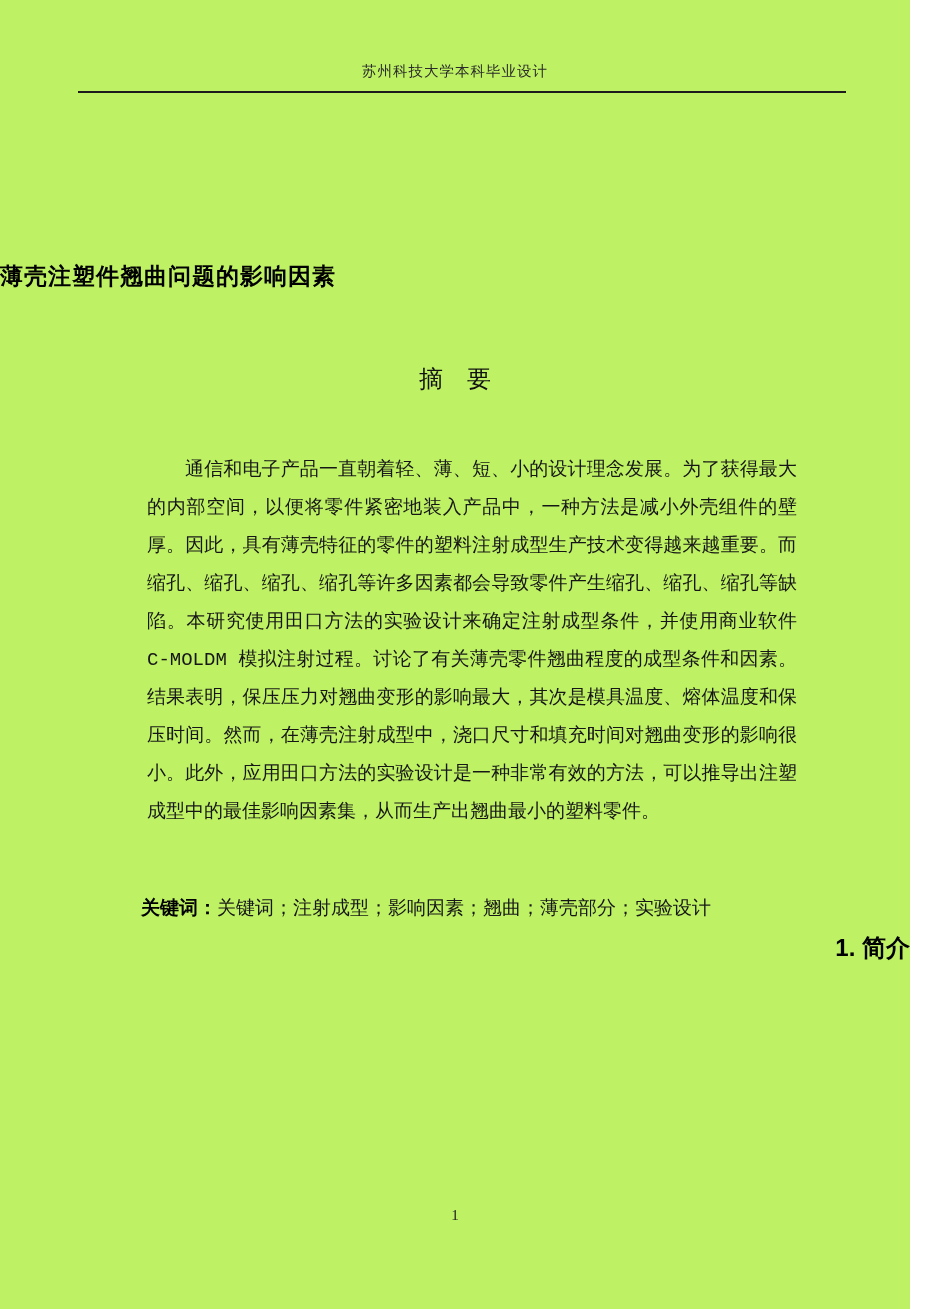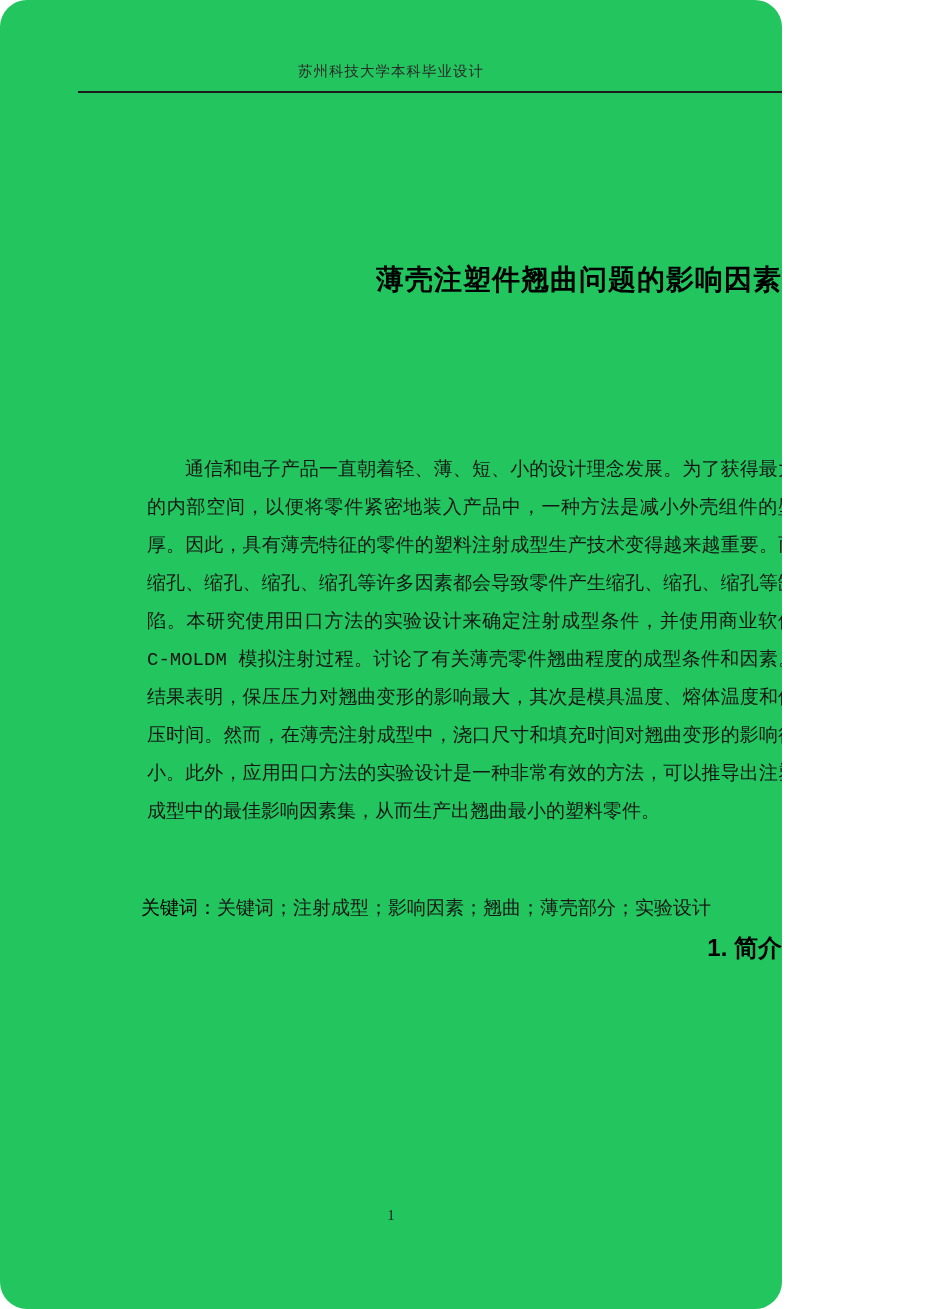--- a/index.html
+++ b/index.html
@@ -1,27 +1,26 @@
 <!DOCTYPE html>
 <html lang="zh"><head>
 <meta charset="utf-8">
 <style>
   * { margin: 0; padding: 0; box-sizing: border-box; }
   html, body { background: #ffffff; }
   body { width: 926px; height: 1309px; position: relative; }
 
   .page {
     position: relative;
-    width: 782px;
+    width: 910px;
     height: 1309px;
-    background: #22c55e;
+    background: #bef264;
     color: #1a1a1a;
     font-family: "Liberation Serif", "DejaVu Serif", serif;
     overflow: hidden;
-    border-radius: 27px;
   }
 
   
   .header-text {
     position: absolute;
     top: 62px;
     left: 0;
     width: 100%;
     text-align: center;
     font-size: 14.5px;
@@ -48,24 +47,24 @@
     font-weight: bold;
     font-size: 30px;
     letter-spacing: 2px;
     color: #000000;
   }
   .article-title {
     position: absolute;
     top: 261px;
     left: 0;
     width: 100%;
-    text-align: right;
+    text-align: left;
     font-family: "Liberation Sans", "DejaVu Sans", sans-serif;
     font-weight: bold;
-    font-size: 28px;
+    font-size: 23px;
     letter-spacing: 1px;
     color: #000000;
   }
 
   .abstract-heading {
     position: absolute;
     top: 363px;
     left: 0;
     width: 100%;
     text-align: center;
@@ -93,21 +92,21 @@
     top: 893px;
     left: 141px;
     width: 660px;
     font-size: 19px;
     line-height: 30px;
     color: #161616;
     white-space: nowrap;
   }
   .kw-label {
     font-family: "Liberation Sans", "DejaVu Sans", sans-serif;
-    font-weight: normal;
+    font-weight: bold;
     color: #000000;
     margin-top: 9px;
   }
 
   .section-heading {
     position: absolute;
     top: 932px;
     left: 0;
     width: 100%;
     text-align: right;
@@ -138,20 +137,21 @@
 
 <div class="page">
 
   <div class="header-text">苏州科技大学本科毕业设计</div>
 
   <div class="header-rule"></div>
 
 
   <h2 class="article-title">薄壳注塑件翘曲问题的影响因素</h2>
 
+  <h3 class="abstract-heading">摘　要</h3>
 
   <p class="body-para abstract-body">通信和电子产品一直朝着轻、薄、短、小的设计理念发展。为了获得最大的内部空间，以便将零件紧密地装入产品中，一种方法是减小外壳组件的壁厚。因此，具有薄壳特征的零件的塑料注射成型生产技术变得越来越重要。而缩孔、缩孔、缩孔、缩孔等许多因素都会导致零件产生缩孔、缩孔、缩孔等缺陷。本研究使用田口方法的实验设计来确定注射成型条件，并使用商业软件 C-MOLDM 模拟注射过程。讨论了有关薄壳零件翘曲程度的成型条件和因素。结果表明，保压压力对翘曲变形的影响最大，其次是模具温度、熔体温度和保压时间。然而，在薄壳注射成型中，浇口尺寸和填充时间对翘曲变形的影响很小。此外，应用田口方法的实验设计是一种非常有效的方法，可以推导出注塑成型中的最佳影响因素集，从而生产出翘曲最小的塑料零件。</p>
 
   <p class="keywords">
     <span class="kw-label">关键词：</span><span>关键词；注射成型；影响因素；翘曲；薄壳部分；实验设计</span>
   </p>
 
   <h3 class="section-heading">1. 简介</h3>
 
 

